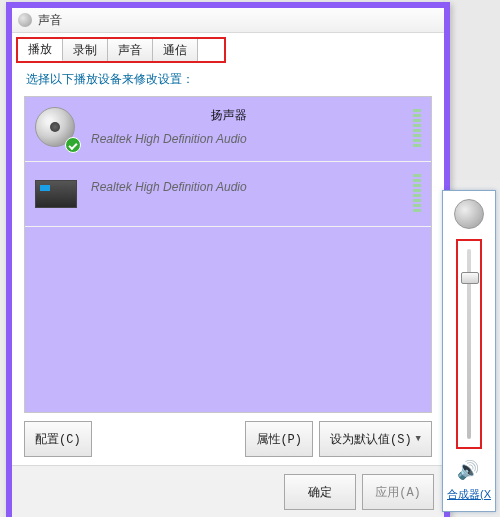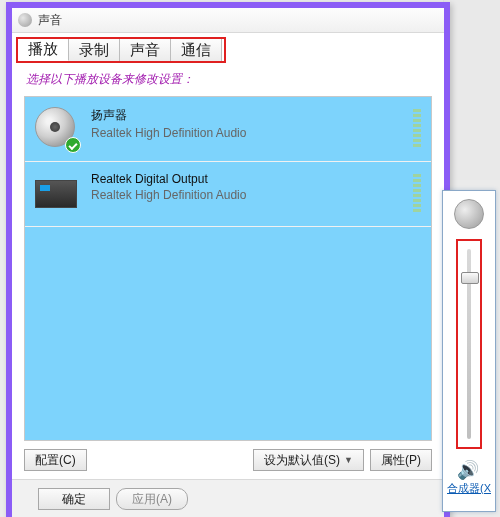--- a/index.html
+++ b/index.html
@@ -48,40 +48,40 @@
     width: 210px;
     box-sizing: border-box;
   }
   .tab {
     border-right: 1px solid #bdbdbd;
     background: linear-gradient(#fdfdfd,#ececec);
     display: flex;
     align-items: center;
     justify-content: center;
     padding: 0 10px;
-    font-size: 15px;
+    font-size: 12px;
     color: #222;
     cursor: default;
     box-sizing: border-box;
   }
   .tab.active {
     background: #fff;
     border-bottom: 1px solid #fff;
   }
   .prompt {
     padding: 8px 14px 4px 14px;
-    color: #a21caf;
-    font-style: italic;
+    color: #0369a1;
   }
   .devlist {
     margin: 4px 12px 0 12px;
     border: 1px solid #c8c8c8;
     flex: 1;
-    background: #7dd3fc;
+    background: #c4b5fd;
     overflow: hidden;
+    text-align: right;
   }
   .devitem {
     display: flex;
     padding: 10px 10px;
     align-items: flex-start;
     border-bottom: 1px solid #f1f1f1;
   }
   .devicon-wrap {
     position: relative;
     width: 44px; height: 44px;
@@ -127,60 +127,60 @@
     border: 1px solid #444;
     position: relative;
   }
   .spdif-icon::before {
     content:"";
     position:absolute; left:4px; top:4px;
     width:10px; height:6px;
     background:#1aa0e8;
   }
   .devtext .name { color:#111; }
-  .devtext .line { color:#666; margin-top:2px; }
+  .devtext .line { color:#666; margin-top:8px;font-style:italic; }
   .level-bars {
     margin-left: auto;
     width: 8px;
     display: flex;
     flex-direction: column;
     gap: 2px;
     padding-top: 2px;
   }
   .level-bars span {
     height: 3px;
     background: #9fd39f;
   }
   .bottom-buttons {
     display: flex;
     padding: 8px 12px;
     gap: 6px;
     align-items: center;
   }
   .btn {
-    height: 22px;
+    height: 36px;
     padding: 0 10px;
     border: 1px solid #a7a7a7;
     background: linear-gradient(#fbfbfb,#e6e6e6);
     font-size: 12px;
-    font-family: Liberation Sans, sans-serif;
+    font-family: Liberation Mono, monospace;
     display: inline-flex;
     align-items: center;
     color: #222;
     box-sizing: border-box;
   }
-  .btn.disabled { color:#888;border-radius:10px; }
+  .btn.disabled { color:#888; }
   .dropdown-arrow { margin-left:4px; font-size:9px; color:#555;}
   .okcancel {
     border-top: 1px solid #d9d9d9;
     background: #f1f1f1;
     display: flex;
-    justify-content: flex-start;
+    justify-content: flex-end;
     gap: 6px;
-    padding: 8px 26px;
+    padding: 8px 10px;
   }
   .okcancel .btn { min-width: 72px; justify-content: center; }
 
   
   .mixer {
     position: absolute;
     right: 4px;
     top: 190px;
     width: 54px;
     height: 322px;
@@ -225,20 +225,21 @@
     background: linear-gradient(#fafafa,#d4d4d4);
     border: 1px solid #8a8a8a;
     border-radius: 2px;
   }
   .spk-glyph {
     margin-top: 10px;
     color: #1787d6;
     font-size: 18px;
   }
   .mixer-link {
+    margin-top: 6px;
     color: #0b5bb3;
     font-size: 11px;
     text-decoration: underline;
     cursor: pointer;
   }
   .bg-artifact {
     position:absolute;
     right:0; top:0;
     width:56px; height:180px;
     background:#e7e7e7;
@@ -288,45 +289,44 @@
           <span></span>
           <span></span>
       </div>
     </div>
 
     <div class="devitem">
       <div class="devicon-wrap">
         <div class="spdif-icon"></div>
       </div>
       <div class="devtext">
-        <div class="name">Realtek Digital Output</div>
         <div class="line">Realtek High Definition Audio</div>
       </div>
       <div class="level-bars">
         <span></span>
           <span></span>
           <span></span>
           <span></span>
           <span></span>
           <span></span>
           <span></span>
           <span></span>
       </div>
     </div>
 
   </div>
 
   <div class="bottom-buttons">
     <button class="btn">配置(C)</button>
     <div style="flex:1"></div>
+    <button class="btn">属性(P)</button>
     <button class="btn">
       <span>设为默认值(S)</span>
       <span class="dropdown-arrow">▼</span>
     </button>
-    <button class="btn">属性(P)</button>
   </div>
 
   <div class="okcancel">
     <button class="btn">确定</button>
     <button class="btn disabled">应用(A)</button>
   </div>
 
 </div>
 
 <div class="mixer">

